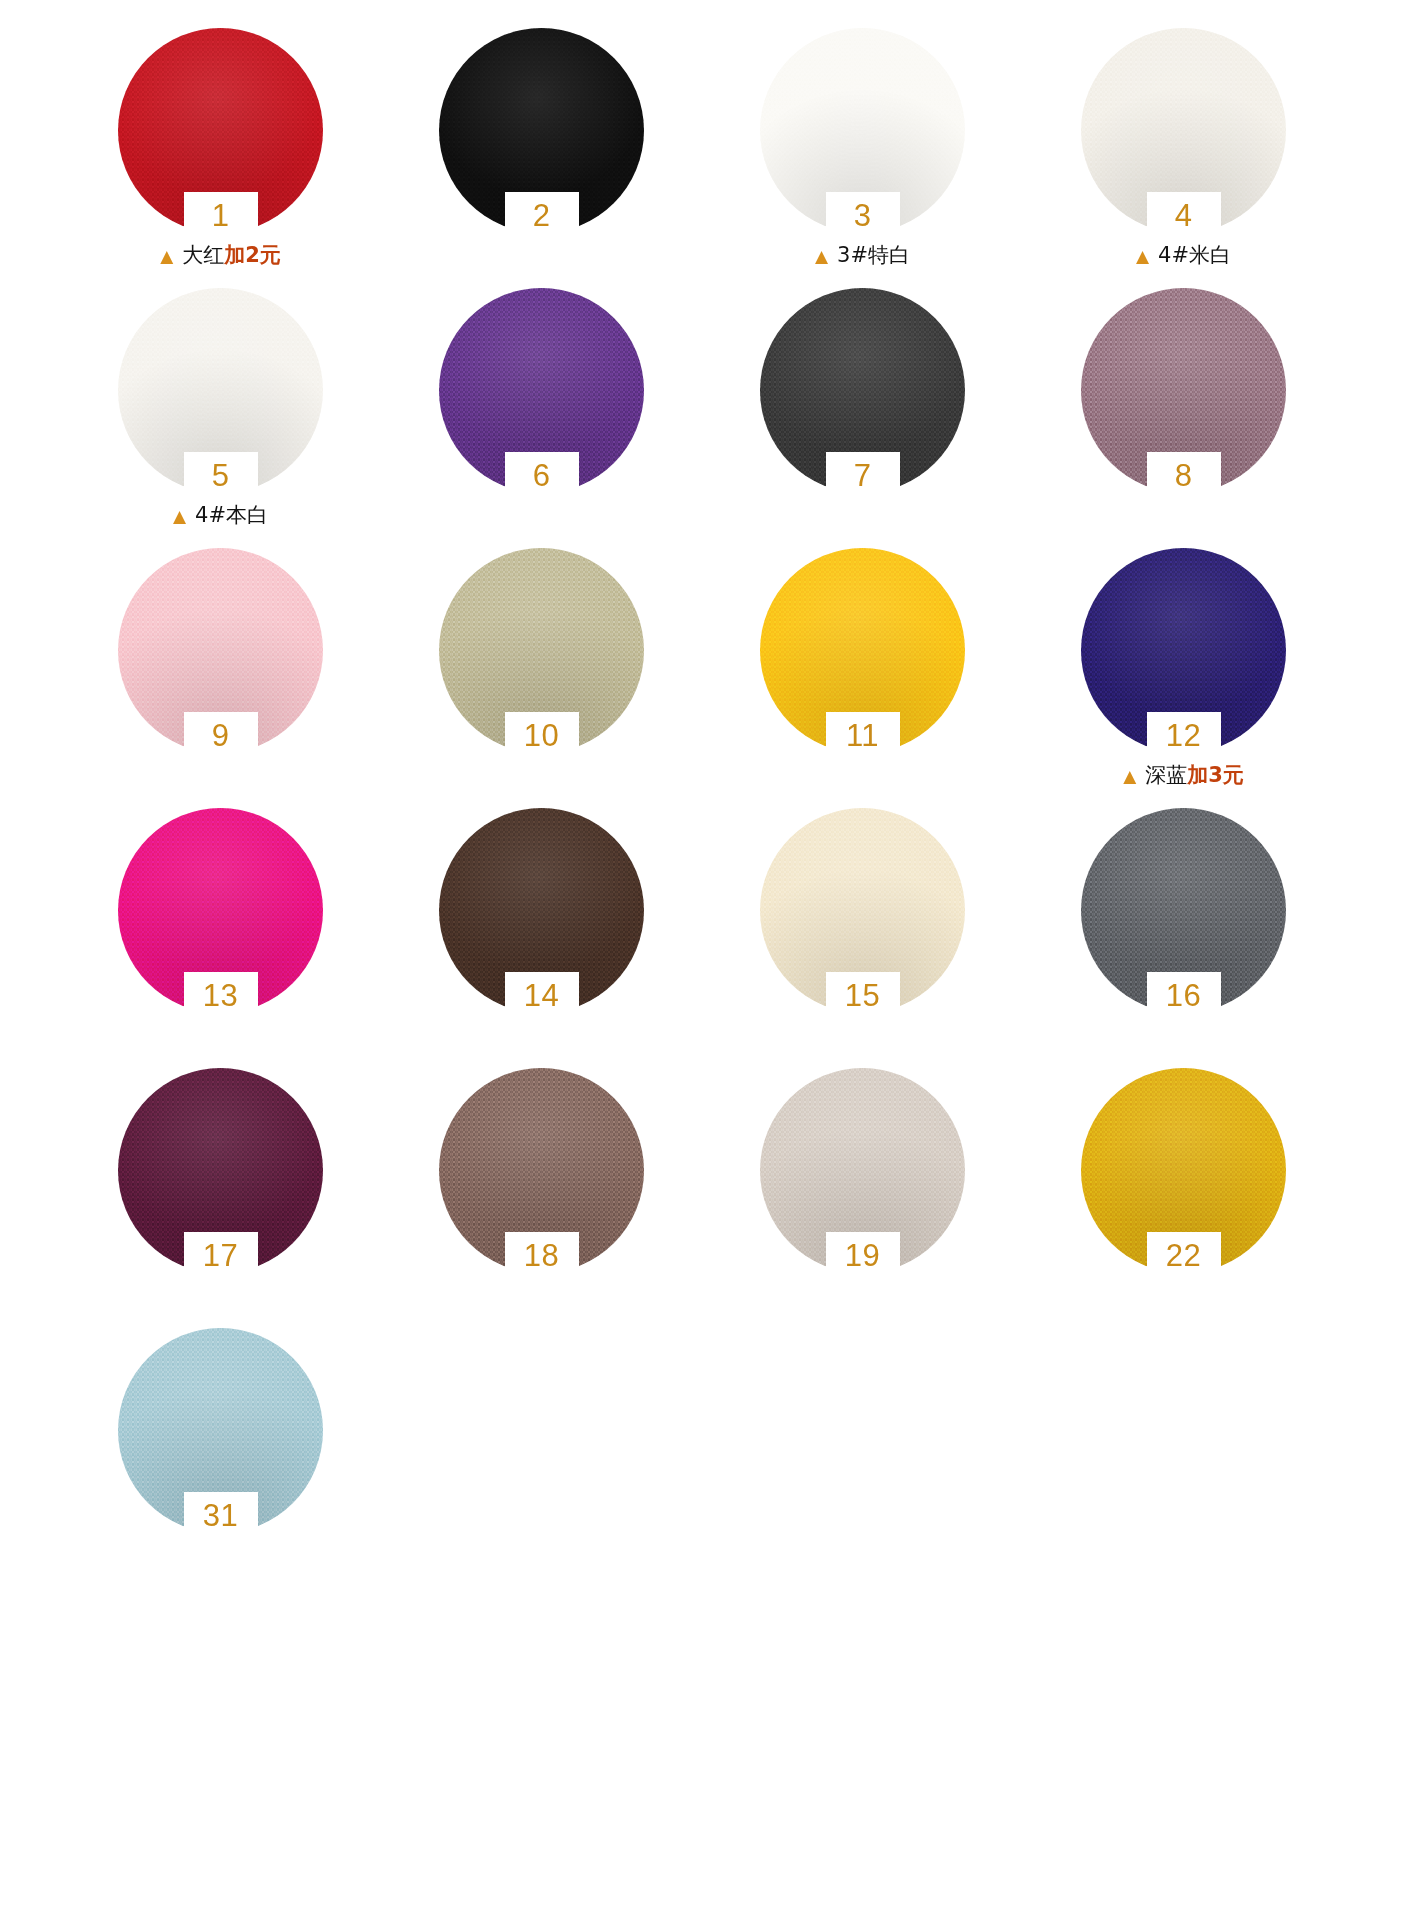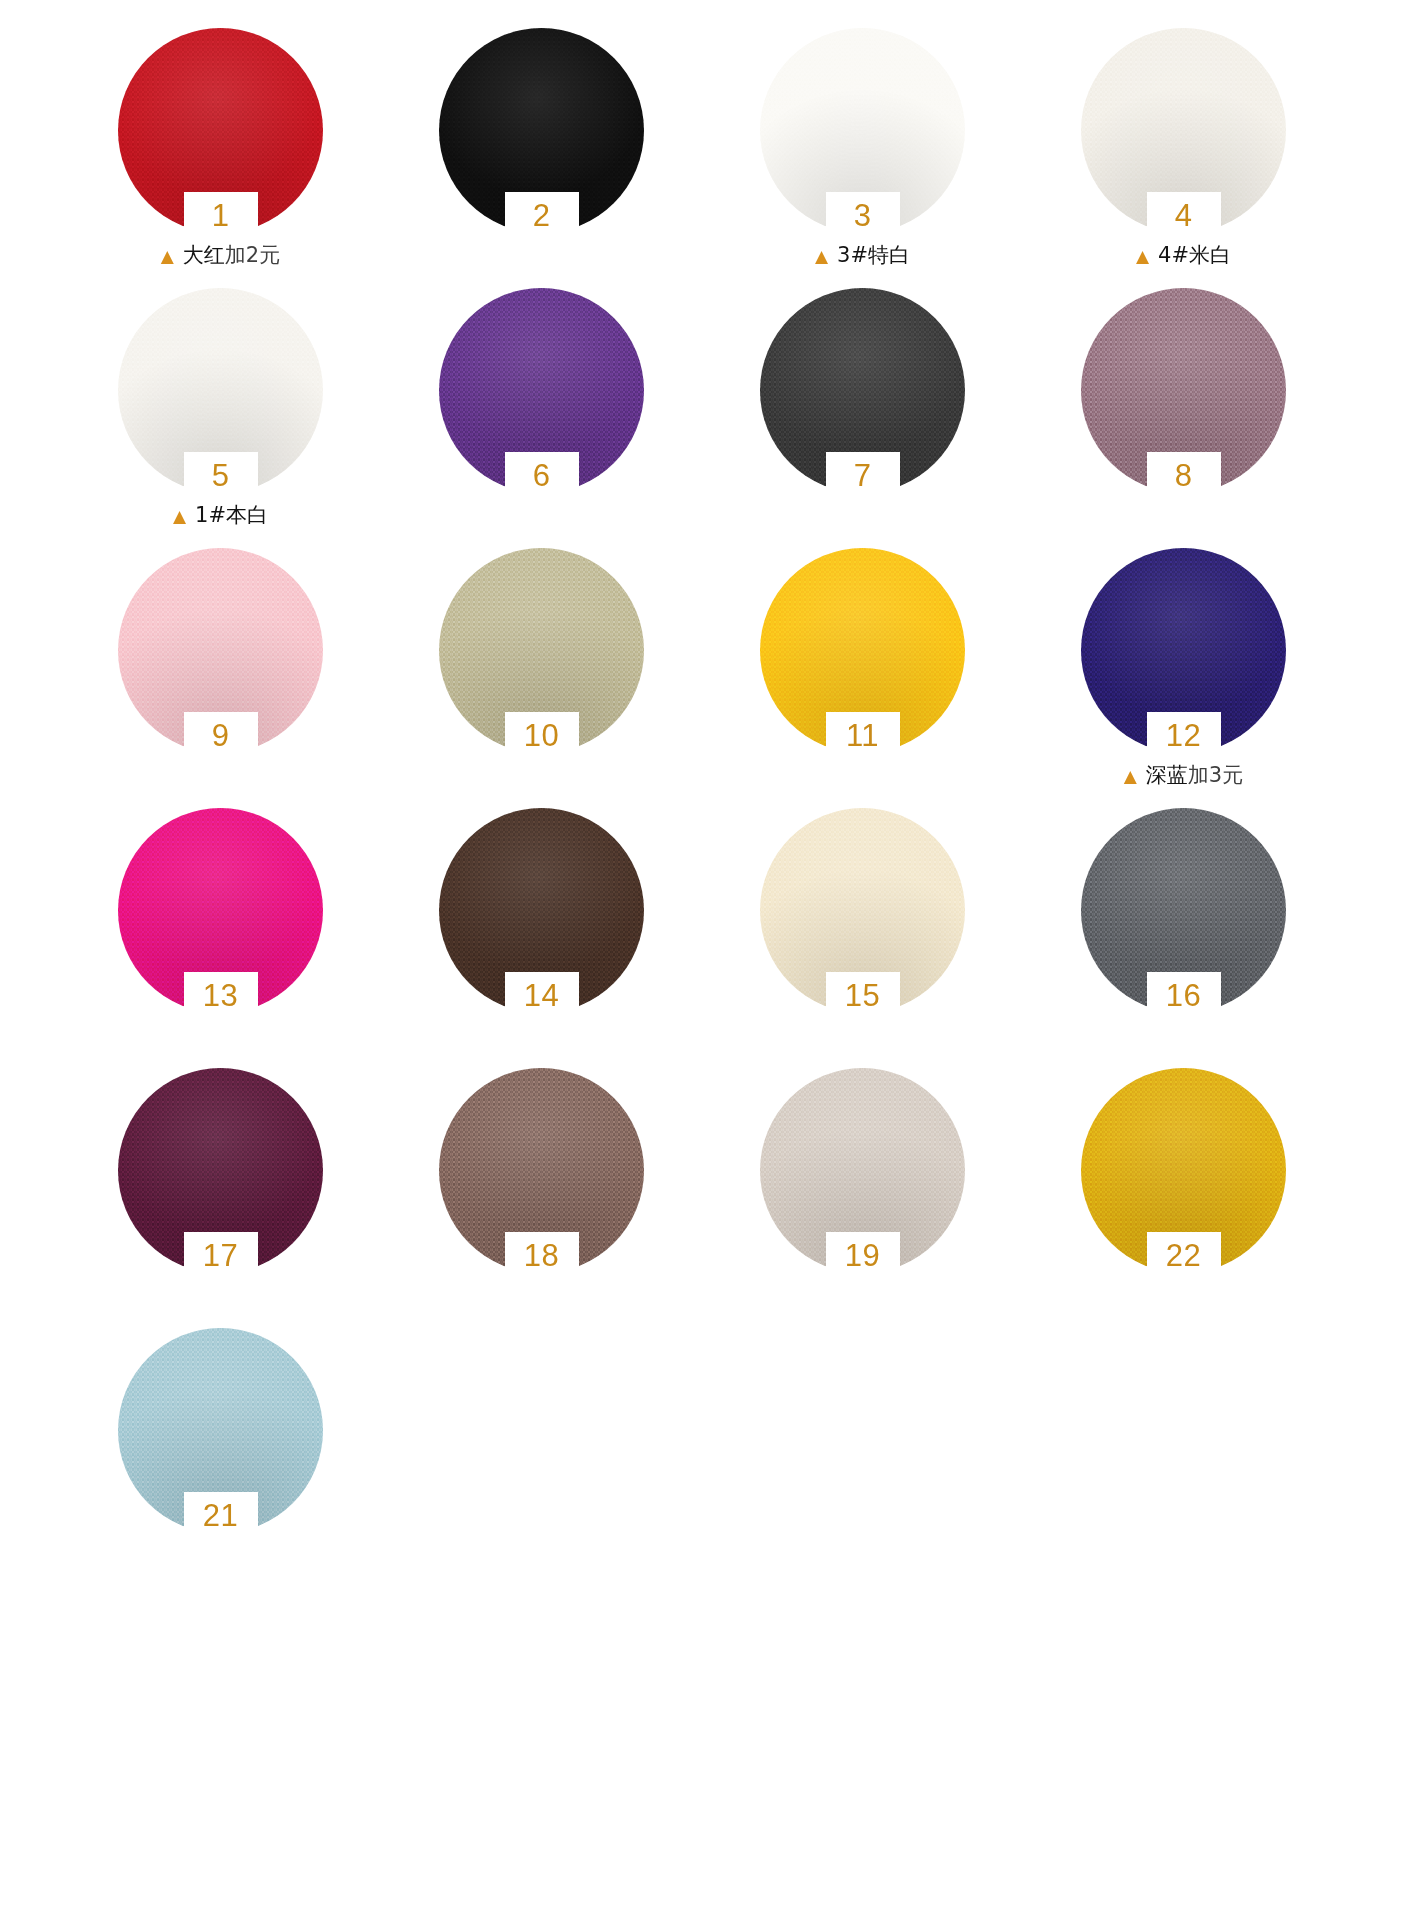--- a/index.html
+++ b/index.html
@@ -138,21 +138,21 @@
     font-family: "DejaVu Sans", "Liberation Sans", sans-serif;
   }
   .note-tri {
     color: #d9901c;
     font-size: 17px;
     line-height: 1;
     position: relative;
     top: 1px;
   }
   .note-main { color: #141414; }
-  .note-accent { color: #404040; }
+  .note-accent { color: #c2410c; font-weight: bold; }
 
   .swatch-note.empty { visibility: hidden; }
 </style>
 </head>
 <body>
 
 <div id="swatch-sheet">
   <div class="swatch-grid">
       <div class="swatch-cell">
         <div class="chip-wrap">
@@ -209,21 +209,21 @@
       <div class="swatch-cell">
         <div class="chip-wrap">
           <div class="chip-body" style="background: rgb(246, 244, 239);"></div>
           <div class="chip-tex"></div>
           <div class="chip-shade"></div>
           <div class="chip-notch"></div>
         </div>
         <div class="swatch-number">5</div>
         <div class="swatch-note">
           <span class="note-tri">▲</span>
-          <span><span class="note-main">1#本白</span><span class="note-accent"></span></span>
+          <span><span class="note-main">4#本白</span><span class="note-accent"></span></span>
         </div>
       </div>
       <div class="swatch-cell">
         <div class="chip-wrap">
           <div class="chip-body" style="background: rgb(99, 53, 140);"></div>
           <div class="chip-tex"></div>
           <div class="chip-shade"></div>
           <div class="chip-notch"></div>
         </div>
         <div class="swatch-number">6</div>
@@ -414,20 +414,20 @@
           <span><span class="note-main"></span><span class="note-accent"></span></span>
         </div>
       </div>
       <div class="swatch-cell">
         <div class="chip-wrap">
           <div class="chip-body" style="background: rgb(168, 204, 214);"></div>
           <div class="chip-tex"></div>
           <div class="chip-shade"></div>
           <div class="chip-notch"></div>
         </div>
-        <div class="swatch-number">21</div>
+        <div class="swatch-number">31</div>
         <div class="swatch-note empty">
           <span class="note-tri"></span>
           <span><span class="note-main"></span><span class="note-accent"></span></span>
         </div>
       </div>
     </div>
 </div>
 
 </body></html>

